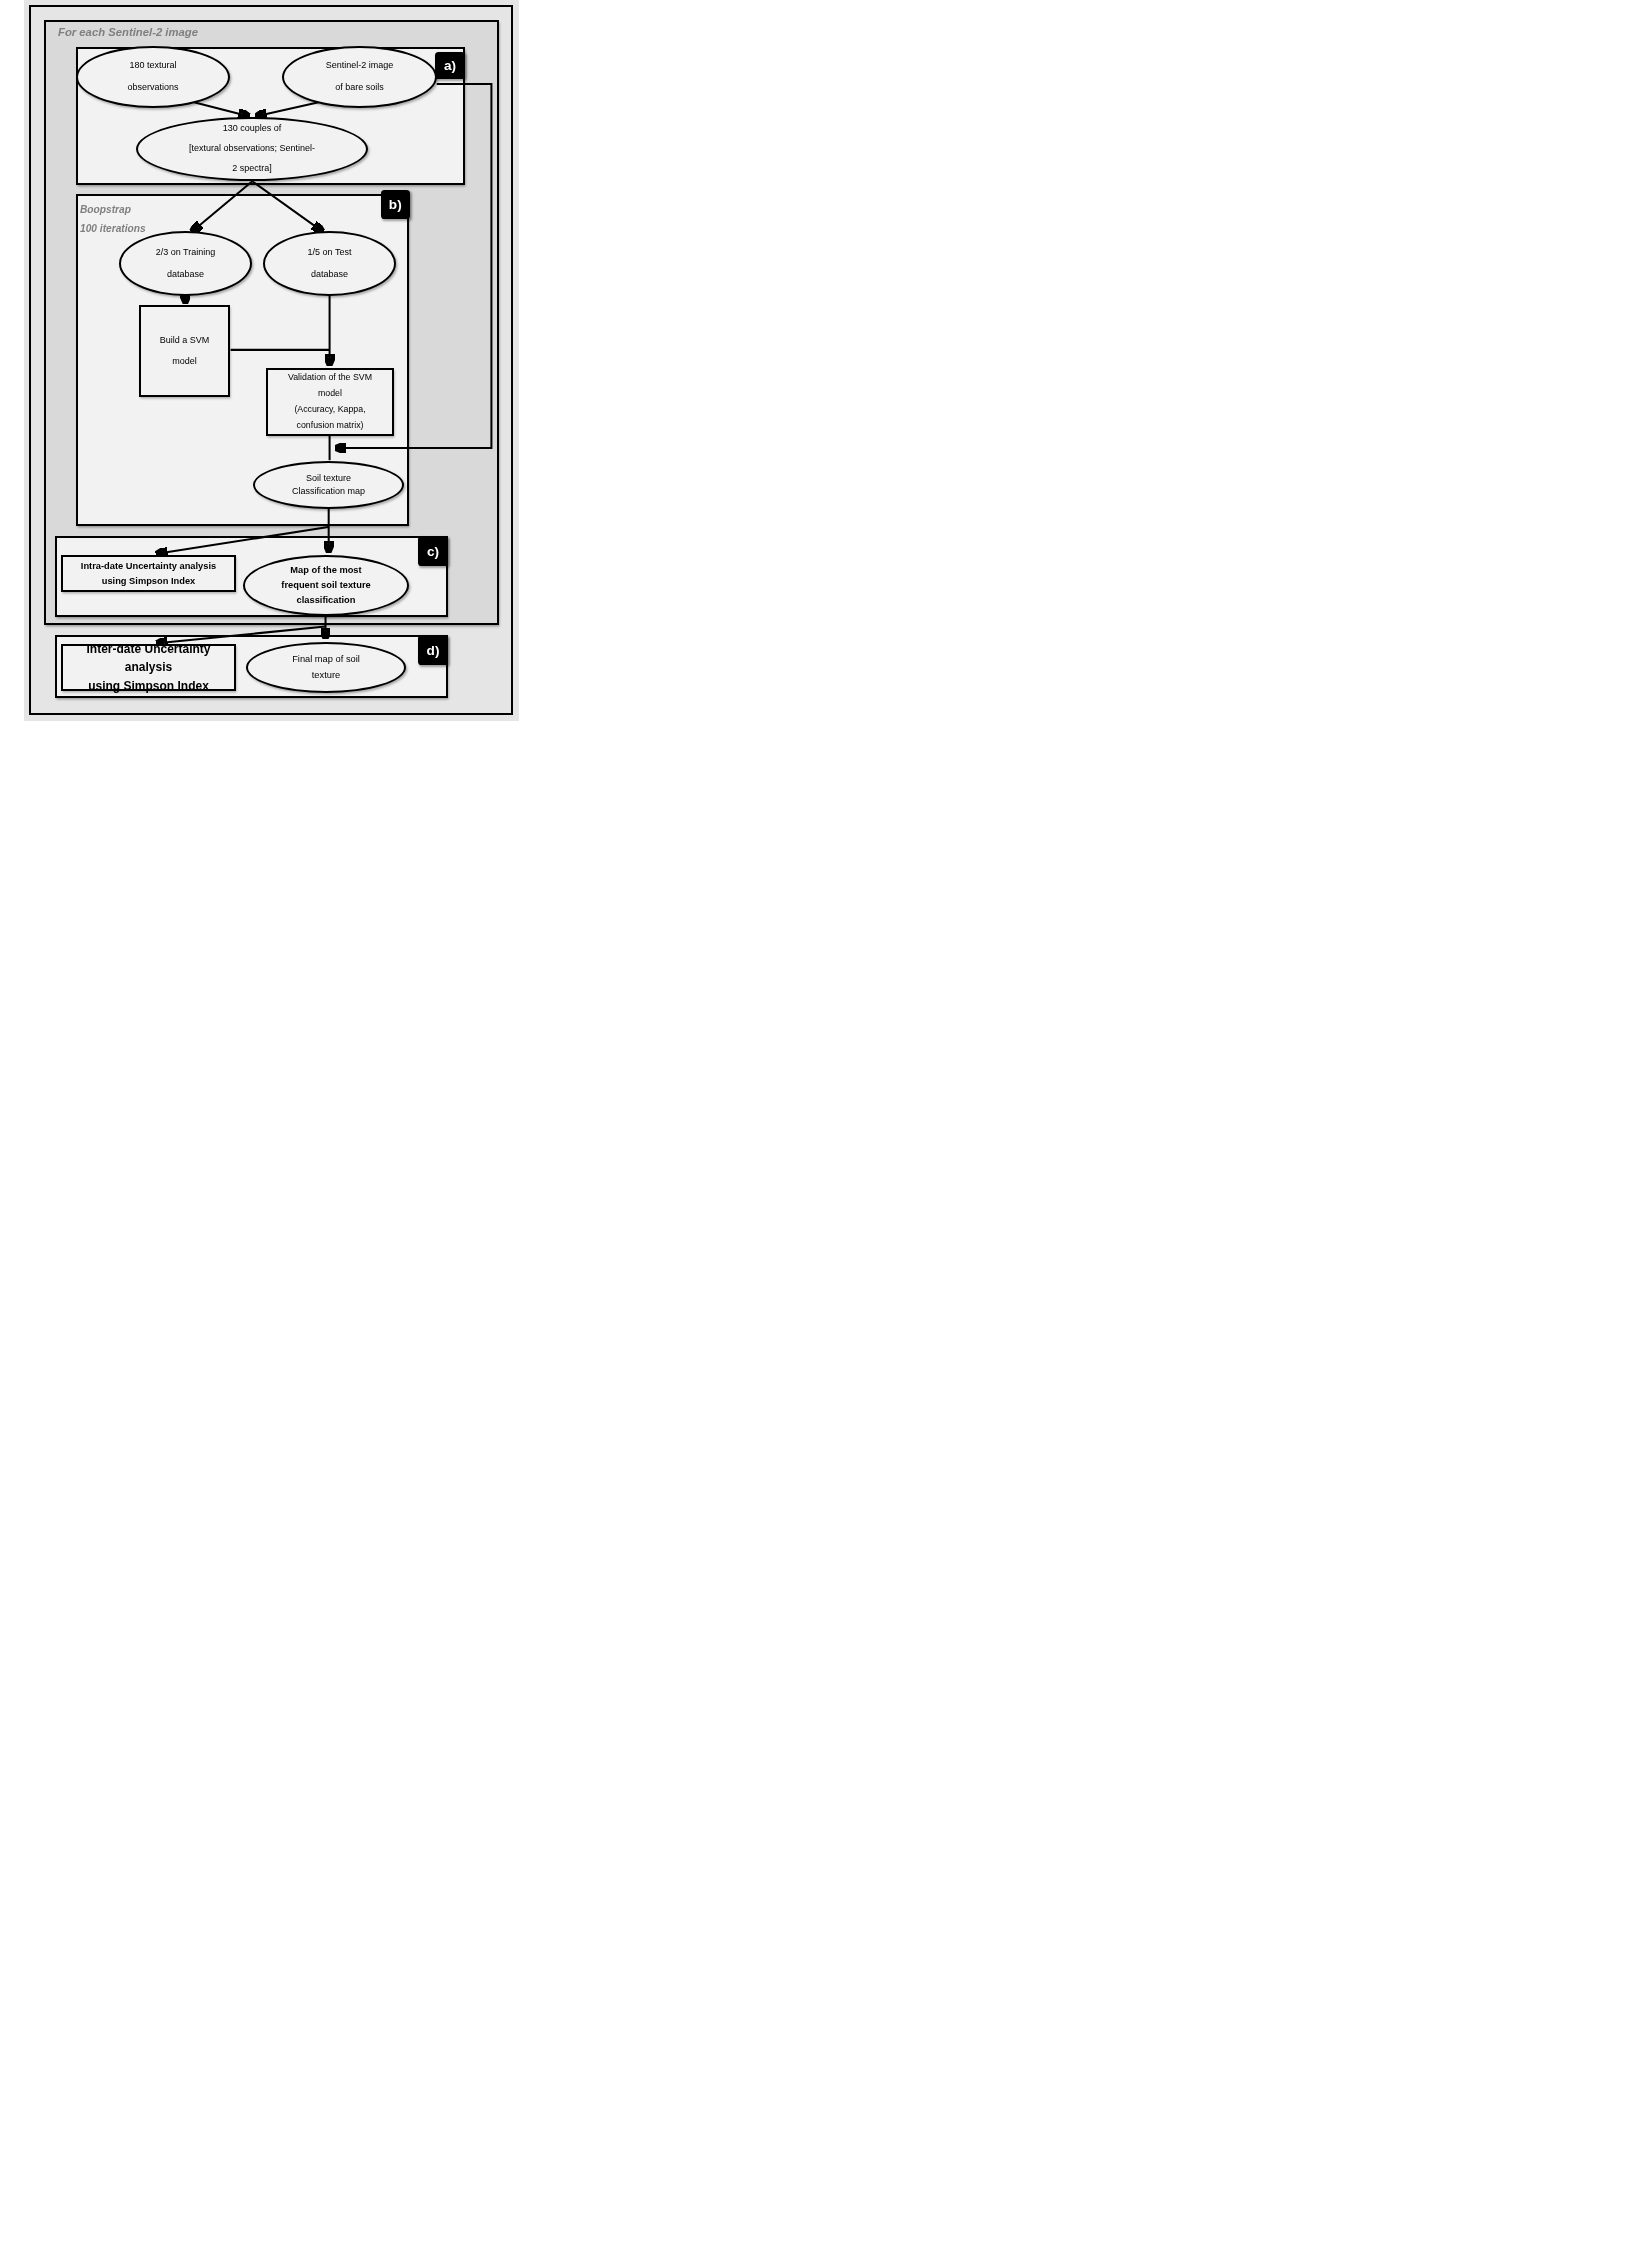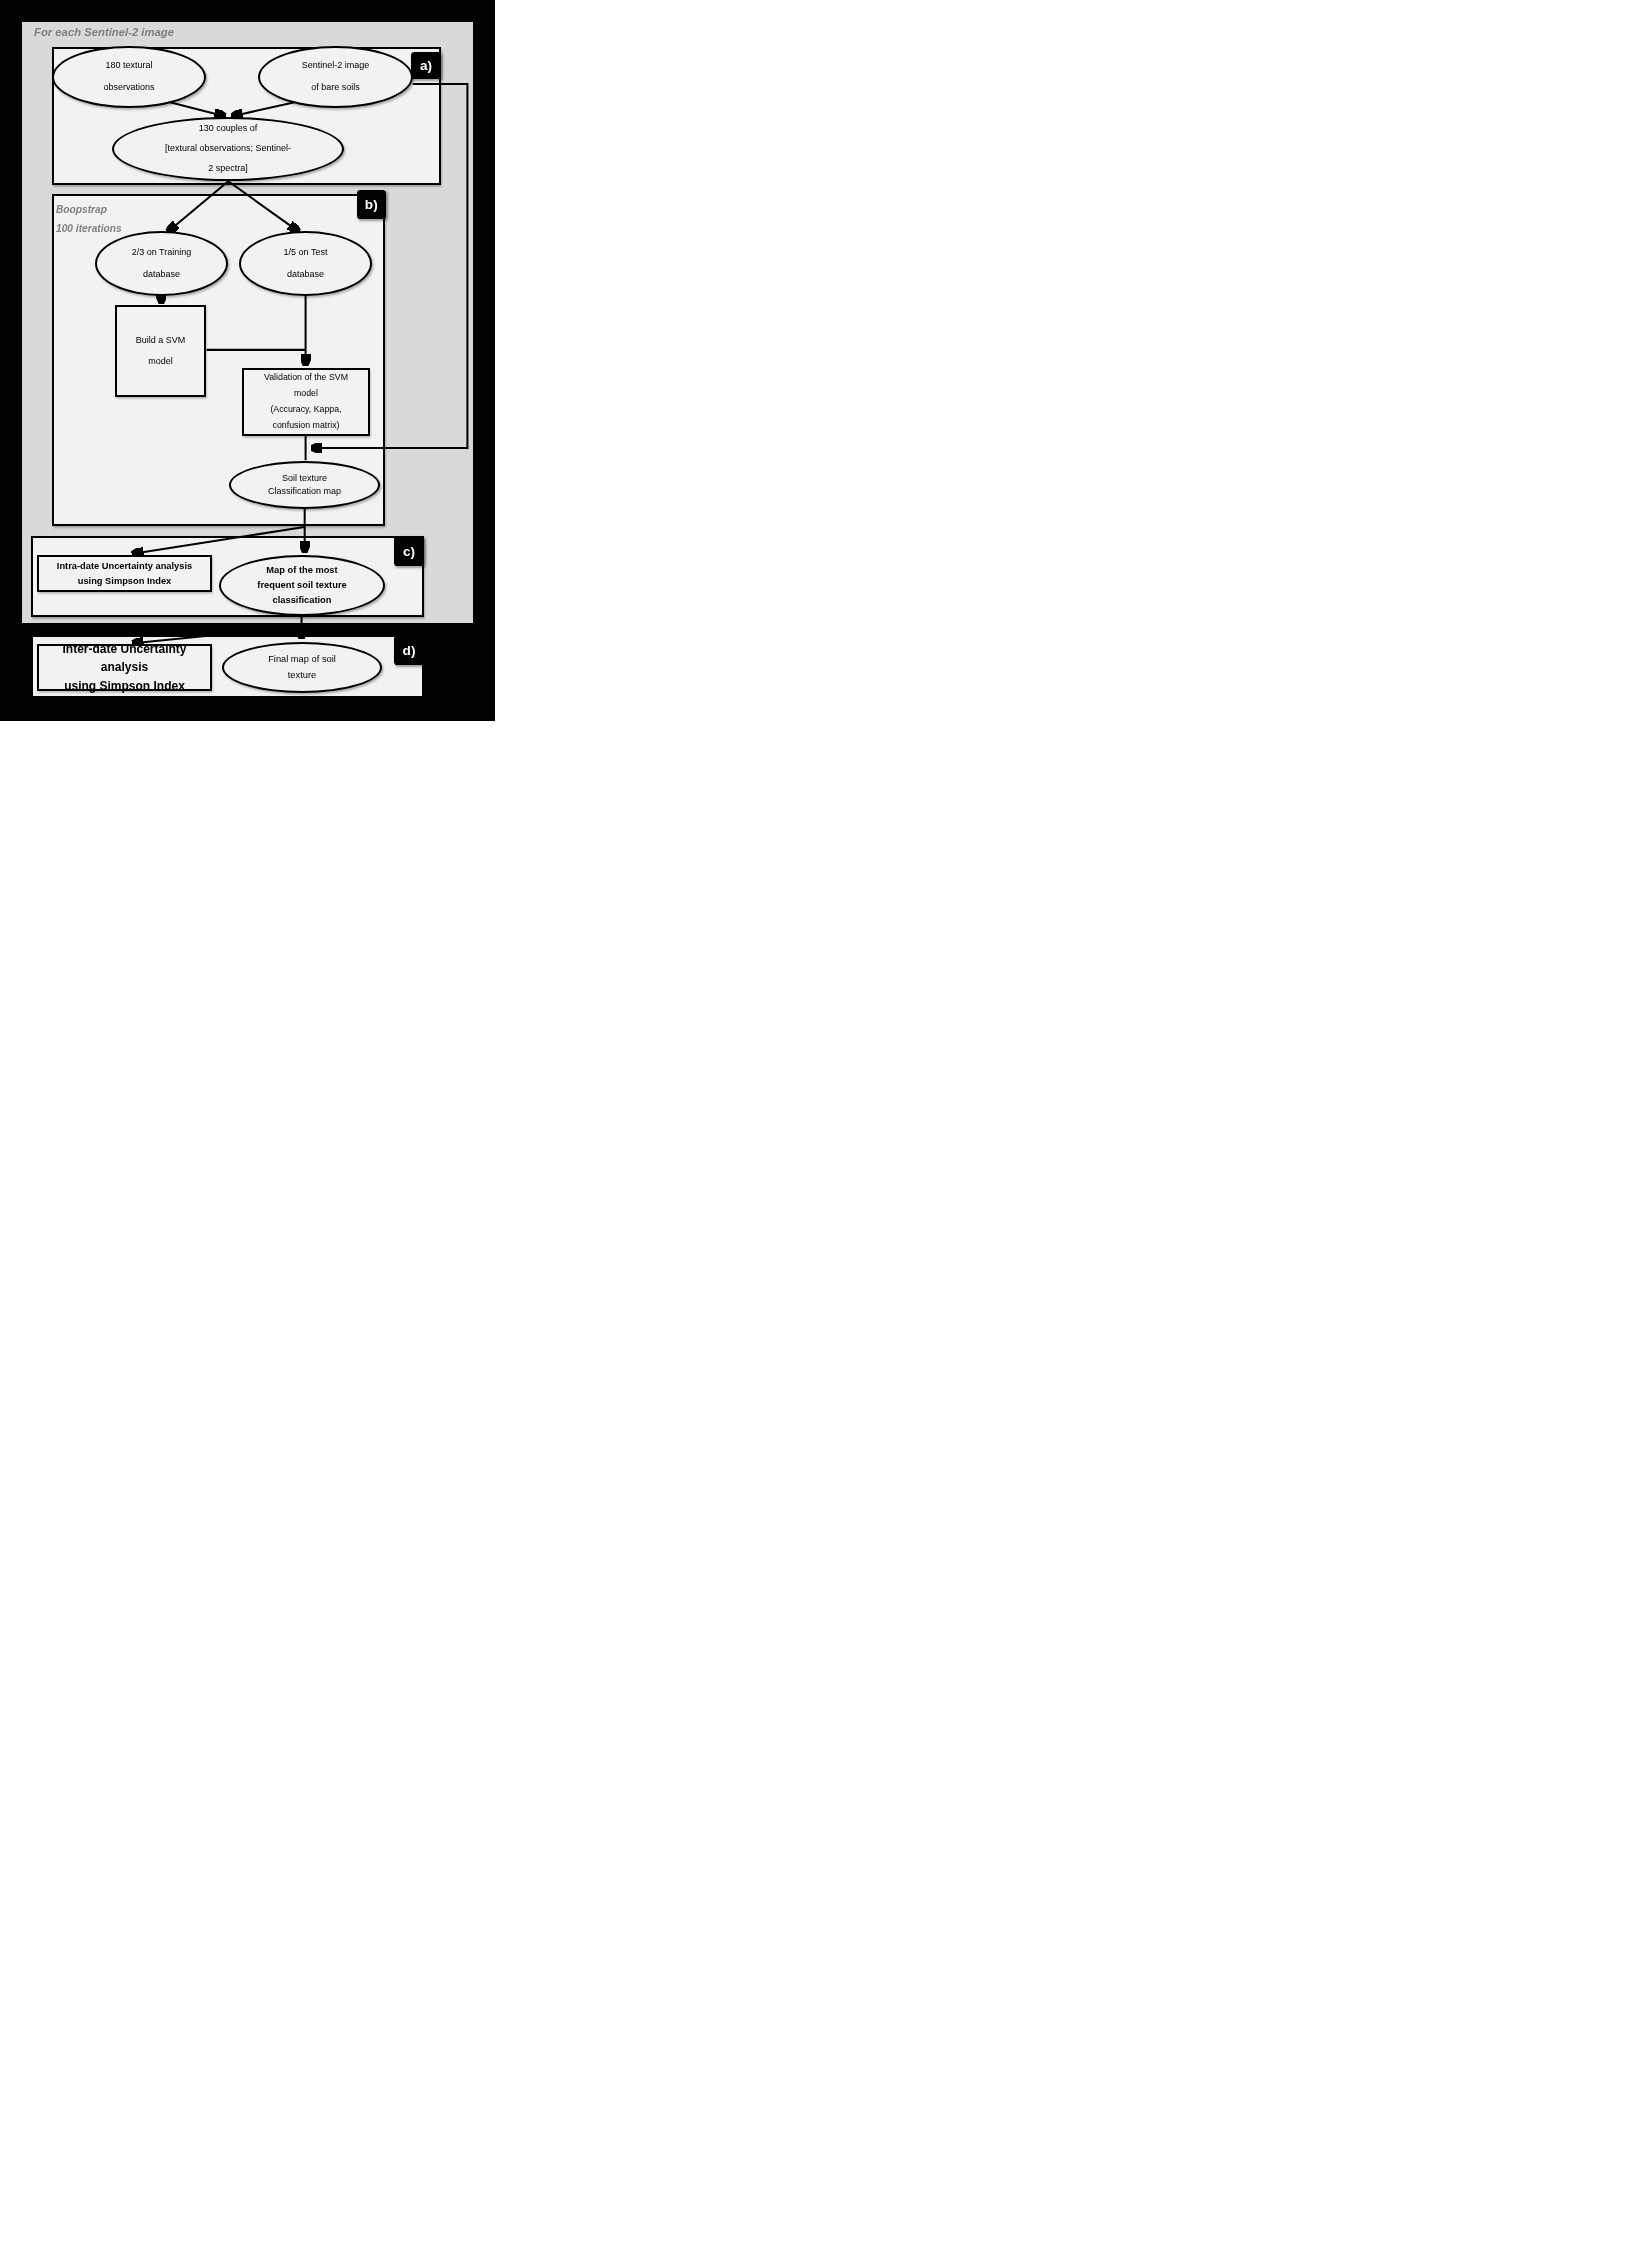--- a/index.html
+++ b/index.html
@@ -1,16 +1,16 @@
 <!DOCTYPE html>
 <html style="font-size:7.2px"><head>
 <meta charset="utf-8">
 <style>
   html,body{margin:0;padding:0;background:#ffffff;font-family:"Liberation Sans",sans-serif;}
-  #stage{position:relative;width:495px;height:721px;background:#000000;overflow:hidden;}
+  #stage{position:relative;width:495px;height:721px;background:#e5e5e5;overflow:hidden;margin-left:24px;}
   .panel{position:absolute;box-sizing:border-box;border:2.3px solid #000;background:#f2f2f2;
          box-shadow:1.4px 1.8px 2.3px rgba(0,0,0,0.35);}
   #page-frame{border-width:2.7px;background:transparent;box-shadow:none;}
   #gray-panel{border-width:2.7px;}
   .node{position:absolute;box-sizing:border-box;border:2px solid #000;background:#f2f2f2;
         display:flex;align-items:center;justify-content:center;text-align:center;
         white-space:pre-line;color:#000;font-size:9px;z-index:6;
         box-shadow:1.4px 1.8px 2.3px rgba(0,0,0,0.30);}
   .ellipse{border-radius:50%;}
   .badge{position:absolute;box-sizing:border-box;background:#000;color:#fff;

